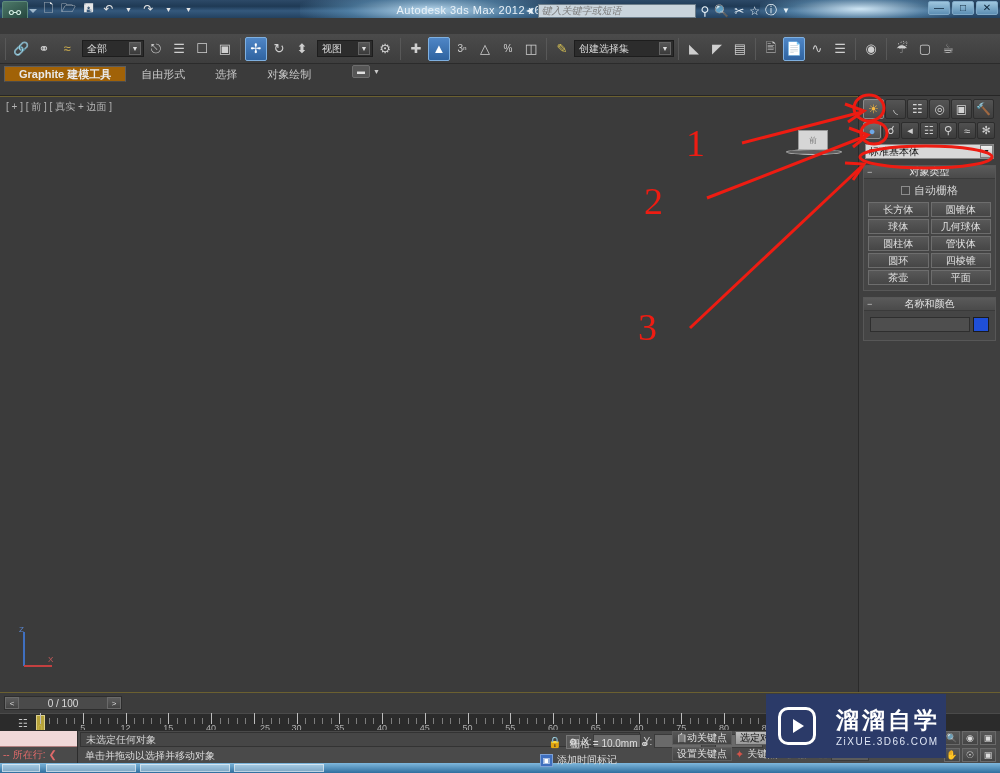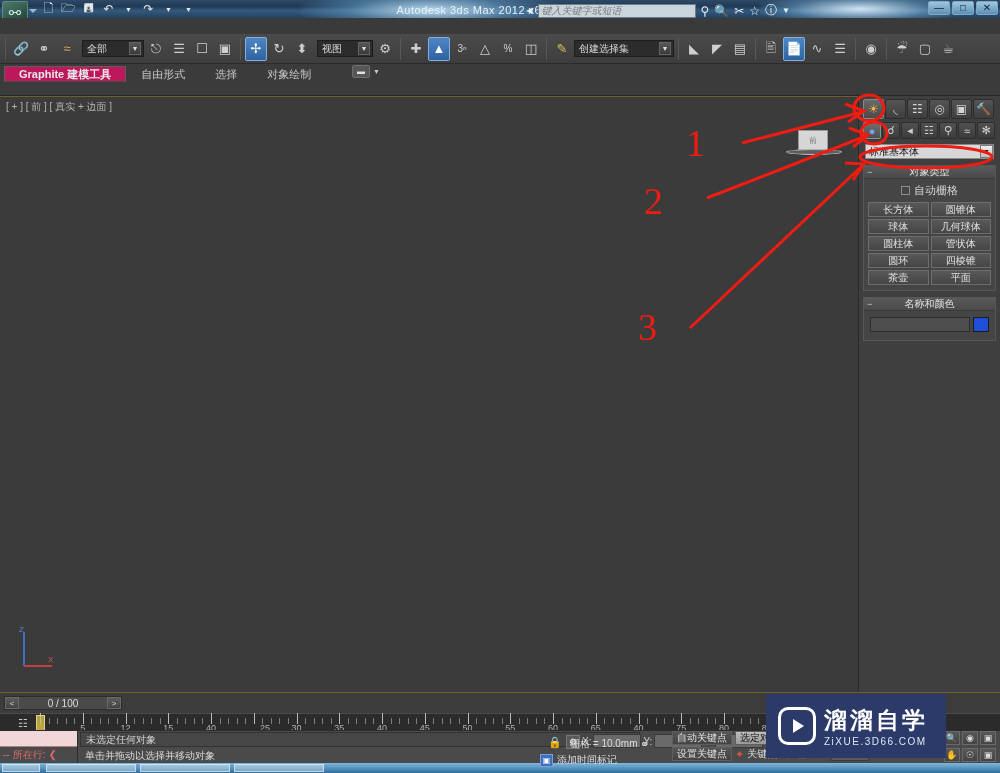--- a/index.html
+++ b/index.html
@@ -96,21 +96,21 @@
   .ribbon{
     position:absolute; left:0; top:64px; width:1000px; height:32px;
     background:#3b3b3b; border-bottom:1px solid #262626;
   }
   .ribbon-tabs{ position:absolute; left:4px; top:0; height:18px; display:flex; align-items:flex-end; }
   .rtab{
     height:16px; padding:0 14px; font-size:11px; color:#c8c8c8; line-height:15px;
     border:1px solid transparent;
   }
   .rtab.sel{
-    background:#be185d; color:#e9e9e9; border-color:#5e5e5e; border-bottom-color:#4b4b4b;
+    background:#a16207; color:#e9e9e9; border-color:#5e5e5e; border-bottom-color:#4b4b4b;
     font-weight:bold;
   }
   .ribbon-sub{
     position:absolute; left:6px; top:18px; height:13px; padding:0 6px;
     background:#4b4b4b; border:1px solid #5a5a5a; border-top:none;
     font-size:10px; color:#d8d8d8; line-height:12px;margin-top:35px;
   }
   .ribbon-right{ position:absolute; left:352px; top:1px; display:flex; align-items:center; gap:3px;}
   .rmini{
     width:18px;height:13px;background:#565656;border:1px solid #6e6e6e;border-radius:2px;
@@ -248,21 +248,21 @@
   }
   .kbtn.on{ background:linear-gradient(180deg,#bdbdbd,#9a9a9a); color:#111;}
   .navbtns{ position:absolute; right:4px; top:731px; display:flex; gap:2px; z-index:6;}
   .nbtn{ width:16px;height:14px;background:linear-gradient(180deg,#585858,#444);border:1px solid #6a6a6a;
          display:flex;align-items:center;justify-content:center;font-size:9px;color:#ddd;}
 
   
   .watermark{
     position:absolute; left:766px; top:694px; width:180px; height:64px;
     background:#2b3a68; z-index:30;
-    display:flex; align-items:center; gap:8px; padding-left:12px;
+    display:flex; align-items:center; gap:20px; padding-left:12px;
   }
   .wm-logo{
     width:38px;height:38px;border:3px solid #fff;border-radius:10px;
     display:flex;align-items:center;justify-content:center; position:relative;
   }
   .wm-logo:after{
     content:""; width:0;height:0;border-left:11px solid #fff;
     border-top:7px solid transparent;border-bottom:7px solid transparent; margin-left:3px;
   }
   .wm-t1{ font-size:23px; color:#fff; letter-spacing:3px; font-weight:bold; }

